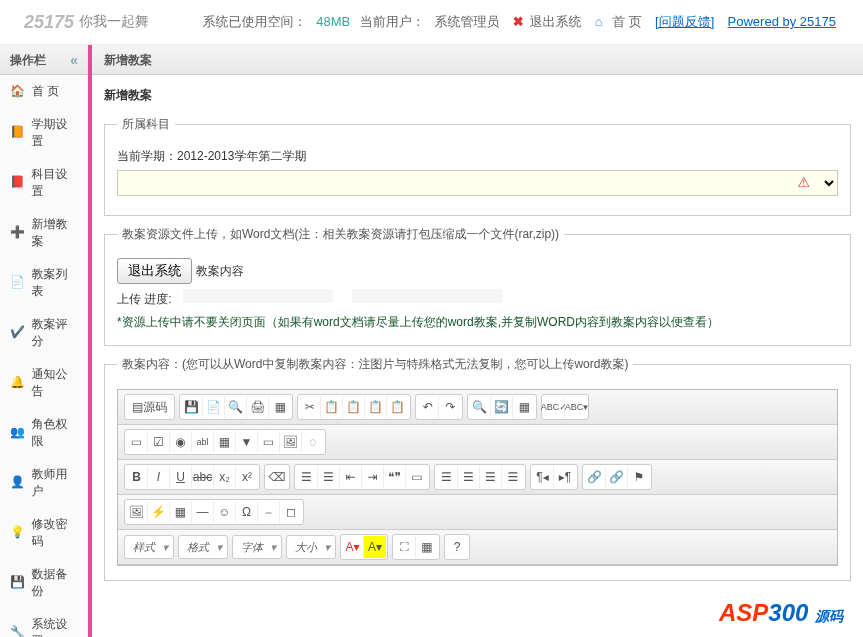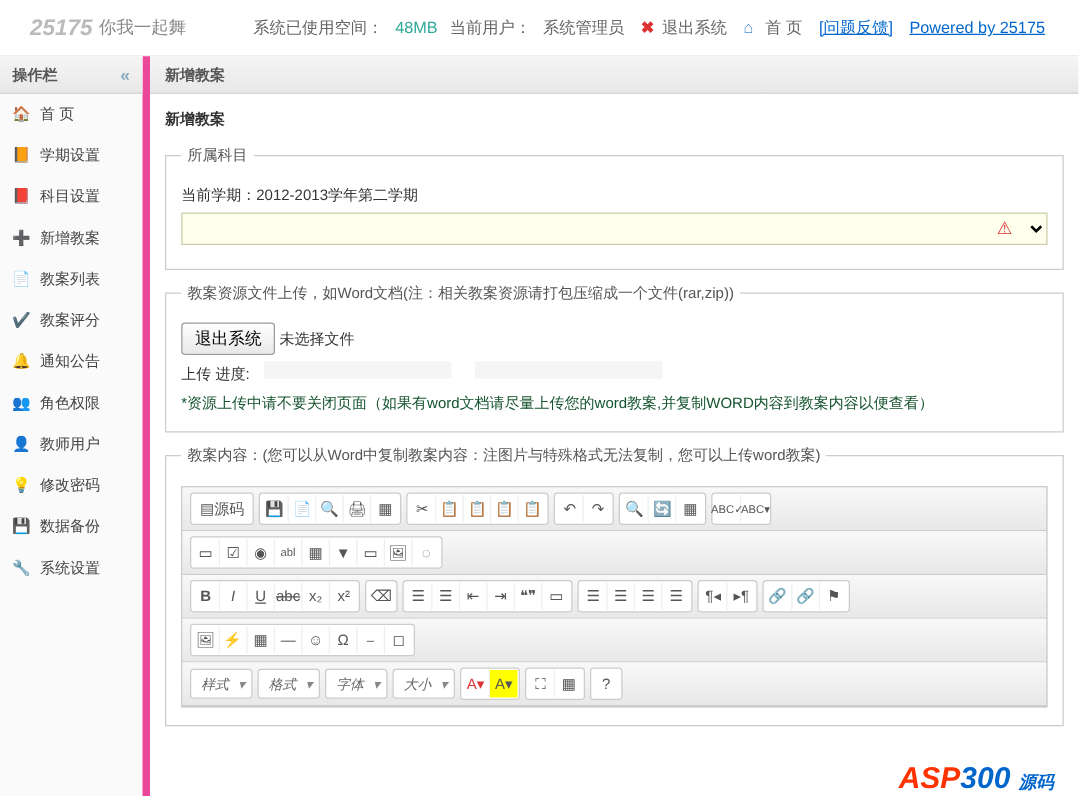--- a/index.html
+++ b/index.html
@@ -8,21 +8,21 @@
 .logo-area{display:flex;align-items:center;width:160px}
 .logo-text{font-size:18px;font-weight:bold;color:#bbb;font-style:italic}
 .logo-cn{font-size:14px;color:#888;margin-left:5px}
 .header-right{flex:1;text-align:right;font-size:13px;color:#666}
 .header-right span{margin:0 3px}
 .green{color:#3a9}
 .link{color:#06c;text-decoration:underline;cursor:pointer}
 .red-x{color:#d33;font-weight:bold;margin-right:2px}
 .home-ico{color:#4a90d9}
 .main{display:flex;height:calc(100vh - 45px)}
-.sidebar{width:120px;border-right:6px solid #ec4899;background:#fafafa}
+.sidebar{width:92px;border-right:4px solid #ec4899;background:#fafafa}
 .sb-head{height:30px;line-height:30px;background:linear-gradient(#f5f5f5,#e8e8e8);border-bottom:1px solid #ccc;padding:0 10px;font-weight:bold;color:#555;display:flex;justify-content:space-between}
 .sb-head .coll{color:#8ab;font-size:14px}
 .sb-item{padding:8px 10px;cursor:pointer;display:flex;align-items:center;gap:6px;color:#444}
 .sb-item .ico{width:16px;height:16px;display:inline-block}
 .content{flex:1;overflow:auto}
 .ct-head{height:30px;line-height:30px;background:linear-gradient(#f5f5f5,#e8e8e8);border-bottom:1px solid #ccc;padding:0 12px;font-weight:bold;color:#555}
 .ct-body{padding:12px}
 .ct-title{font-weight:bold;margin-bottom:12px}
 fieldset{border:1px solid #ccc;margin-bottom:10px;padding:10px 12px 14px}
 legend{padding:0 5px;color:#555}
@@ -33,21 +33,21 @@
 .file-btn{border:1px solid #999;background:linear-gradient(#fff,#e8e8e8);padding:3px 10px;border-radius:3px;cursor:pointer}
 .progress{display:inline-block;width:150px;height:14px;background:#f5f5f5;margin:0 8px}
 .red-note{color:#14532d;margin-top:6px;font-size:12px}
 .editor{border:1px solid #bbb;margin-top:6px}
 .tb{background:linear-gradient(#f8f8f8,#e8e8e8);border-bottom:1px solid #ccc;padding:4px 6px;display:flex;flex-wrap:wrap;gap:4px;align-items:center}
 .tb-grp{display:flex;border:1px solid #ccc;border-radius:3px;background:#fff;padding:1px}
 .tb-btn{width:22px;height:22px;display:flex;align-items:center;justify-content:center;cursor:pointer;font-size:12px;color:#555;border-right:1px solid #eee}
 .tb-btn:last-child{border-right:none}
 .tb-sel{border:1px solid #ccc;background:#fff;height:24px;padding:0 18px 0 8px;border-radius:3px;font-size:11px;color:#666;font-style:italic;display:flex;align-items:center;cursor:pointer;position:relative}
 .tb-sel::after{content:"▾";position:absolute;right:5px;color:#888}
-.watermark{position:fixed;bottom:0;right:20px;font-size:24px;font-weight:bold;font-style:italic;color:#f60}
+.watermark{position:fixed;bottom:10px;right:20px;font-size:24px;font-weight:bold;font-style:italic;color:#f60}
 .watermark span{color:#06c}
 .b{font-weight:bold}.i{font-style:italic}.u{text-decoration:underline}.s{text-decoration:line-through}
 </style>
 </head>
 <body>
 
 <div class="header">
   <div class="logo-area">
     <span class="logo-text">25175</span>
     <span class="logo-cn">你我一起舞</span>
@@ -132,21 +132,21 @@
           <select class="select-wide"><option></option></select>
           <span class="warn-tri" style="position:absolute;right:25px;top:4px">⚠</span>
         </div>
       </fieldset>
 
 
       <fieldset>
         <legend>教案资源文件上传，如Word文档(注：相关教案资源请打包压缩成一个文件(rar,zip))</legend>
         <div class="row">
           <button class="file-btn">退出系统</button>
-          <span>未选择文件</span>
+          <span>教案内容</span>
         </div>
         <div class="row">
           <span>上传 进度:</span>
           <span class="progress"></span>
           <span class="progress"></span>
         </div>
         <div class="red-note">*资源上传中请不要关闭页面（如果有word文档请尽量上传您的word教案,并复制WORD内容到教案内容以便查看）</div>
       </fieldset>
 
       <fieldset>

